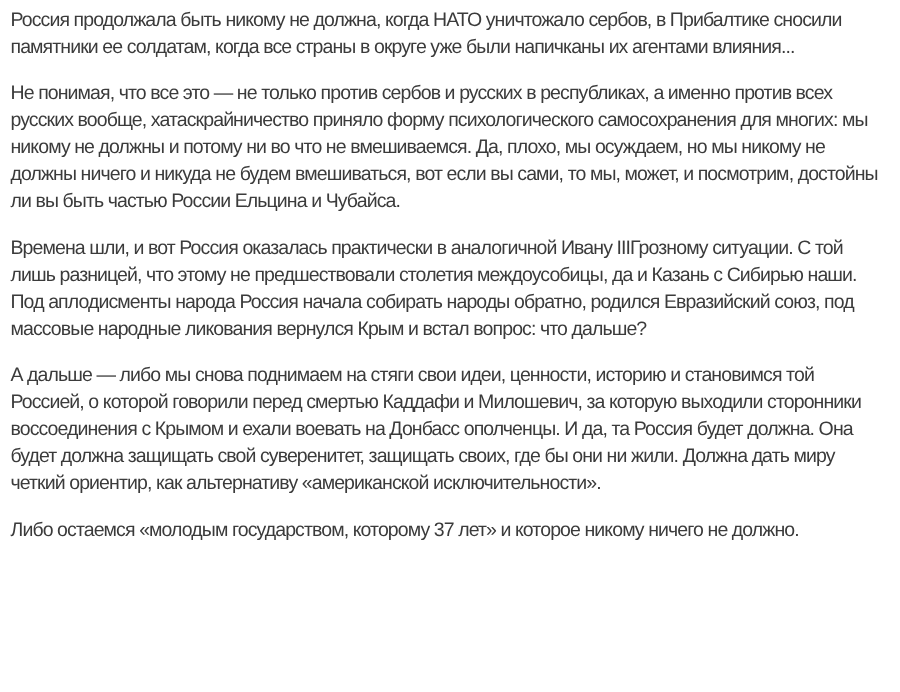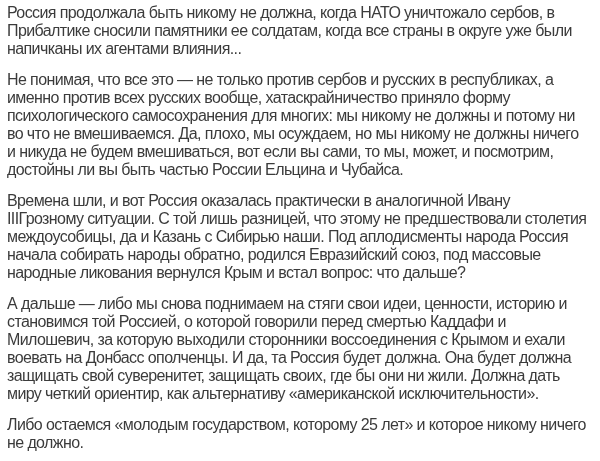--- a/index.html
+++ b/index.html
@@ -10,34 +10,34 @@
     width: 600px;
     height: 461px;
     overflow: hidden;
     background: #ffffff;
   }
   .article-body {
     box-sizing: border-box;
     width: 600px;
     padding: 4px 12px 0 7px;
     font-family: "Liberation Sans", "DejaVu Sans", sans-serif;
-    font-size: 16px;
+    font-size: 13px;
     line-height: 18px;
     letter-spacing: -0.6px;
     color: #3b3b3b;
     text-align: left;
   }
   .article-body p {
     margin: 0 0 13px 0;
     padding: 0;
   }
 </style>
 </head>
 <body>
 
 <article class="article-body">
   <p>Россия продолжала быть никому не должна, когда НАТО уничтожало сербов, в Прибалтике сносили памятники ее солдатам, когда все страны в округе уже были напичканы их агентами влияния...</p>
   <p>Не понимая, что все это — не только против сербов и русских в республиках, а именно против всех русских вообще, хатаскрайничество приняло форму психологического самосохранения для многих: мы никому не должны и потому ни во что не вмешиваемся. Да, плохо, мы осуждаем, но мы никому не должны ничего и никуда не будем вмешиваться, вот если вы сами, то мы, может, и посмотрим, достойны ли вы быть частью России Ельцина и Чубайса.</p>
   <p>Времена шли, и вот Россия оказалась практически в аналогичной Ивану IIIГрозному ситуации. С той лишь разницей, что этому не предшествовали столетия междоусобицы, да и Казань с Сибирью наши. Под аплодисменты народа Россия начала собирать народы обратно, родился Евразийский союз, под массовые народные ликования вернулся Крым и встал вопрос: что дальше?</p>
   <p>А дальше — либо мы снова поднимаем на стяги свои идеи, ценности, историю и становимся той Россией, о которой говорили перед смертью Каддафи и Милошевич, за которую выходили сторонники воссоединения с Крымом и ехали воевать на Донбасс ополченцы. И да, та Россия будет должна. Она будет должна защищать свой суверенитет, защищать своих, где бы они ни жили. Должна дать миру четкий ориентир, как альтернативу «американской исключительности».</p>
-  <p>Либо остаемся «молодым государством, которому 25 лет» и которое никому ничего не должно.</p>
+  <p>Либо остаемся «молодым государством, которому 37 лет» и которое никому ничего не должно.</p>
 
 </article>
 
 </body></html>

